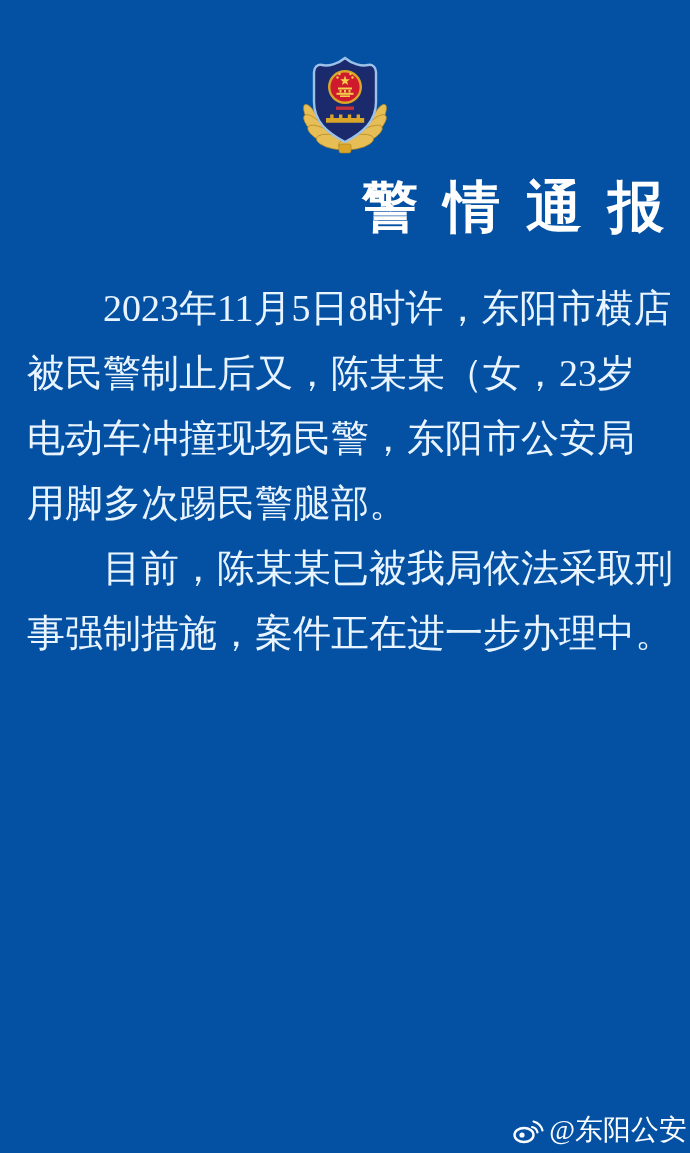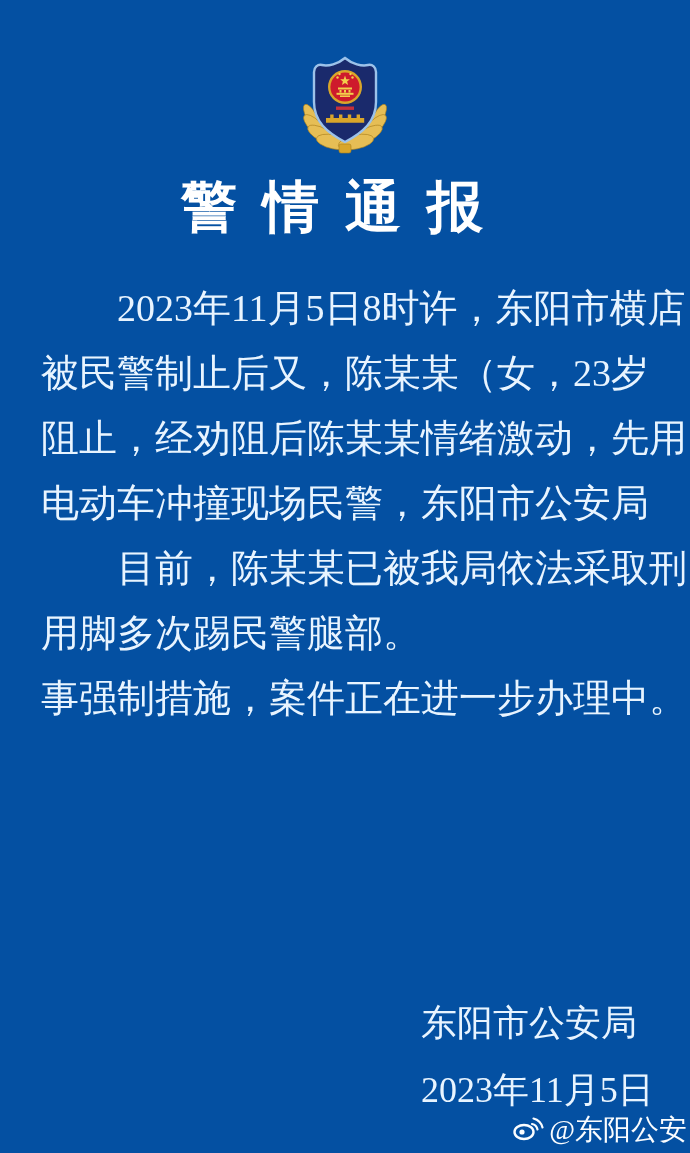--- a/index.html
+++ b/index.html
@@ -19,31 +19,31 @@
     transform: translateX(-50%);
     width: 98px;
     height: 106px;
   }
   .title {
     position: absolute;
     top: 170px;
     left: 0;
     width: 100%;
     margin: 0;
-    text-align: center;
+    text-align: right;
     font-size: 56px;
     font-weight: bold;
     letter-spacing: 26px;
     box-sizing: border-box;
     color: var(--title-text, #FFFFFF);
   }
   .body {
     position: absolute;
     top: 276px;
-    left: 41px;
+    left: 27px;
     right: 10px;
     font-size: 38px;
     color: var(--body-text, #E8F4FF);
   }
   .body .line {
     margin: 0;
     line-height: 65px;
     white-space: nowrap;
   }
   .body .line.indent { text-indent: 76px; }
@@ -53,20 +53,21 @@
     top: 990px;
     font-size: 36px;
     color: var(--body-text, #E8F4FF);
   }
   .signature p { margin: 0; line-height: 67px; white-space: nowrap; }
   .watermark {
     position: absolute;
     top: 1114px;
     right: 3px;
     display: flex;
+    align-items: center;
     gap: 5px;
     font-size: 28px;
     color: #FBFDFF;
     line-height: 32px;
   }
   .watermark .wb-icon { display: inline-flex; }
 </style>
 </head>
 <body>
 
@@ -110,31 +111,26 @@
       <rect x="40" y="52.5" width="18" height="3.4" fill="#C5303C"></rect>
       <path d="M30 64 h4.2 v-3.4 h3.4 v3.4 h5.4 v-3.4 h3.4 v3.4 h5.4 v-3.4 h3.4 v3.4 h5.4 v-3.4 h3.4 v3.4 h4.2 v4.8 h-38.2 Z" fill="#D9A62A"></path>
     </svg>
   </div>
 
   <h1 class="title">警情通报</h1>
 
   <div class="body">
     <p class="line indent">2023年11月5日8时许，东阳市横店</p>
     <p class="line">被民警制止后又，陈某某（女，23岁</p>
-    <p class="line">阻止，经劝阻后陈某某情绪激动，先用</p>
     <p class="line">电动车冲撞现场民警，东阳市公安局</p>
+    <p class="line">用脚多次踢民警腿部。</p>
     <p class="line indent">目前，陈某某已被我局依法采取刑</p>
-    <p class="line">用脚多次踢民警腿部。</p>
     <p class="line">事强制措施，案件正在进一步办理中。</p>
   </div>
 
-  <div class="signature">
-    <p>东阳市公安局</p>
-    <p>2023年11月5日</p>
-  </div>
 
   <div class="watermark">
     <span class="wb-icon">
       <svg width="32" height="27" viewBox="0 0 32 27" xmlns="http://www.w3.org/2000/svg">
         <ellipse cx="12" cy="18" rx="9.5" ry="7" fill="none" stroke="#FBFDFF" stroke-width="2.4"></ellipse>
         <circle cx="10" cy="18" r="2.6" fill="#FBFDFF"></circle>
         <path d="M20 10 a7 7 0 0 1 5.5 5.5" fill="none" stroke="#FBFDFF" stroke-width="2.2" stroke-linecap="round"></path>
         <path d="M21.5 4.5 a12.5 12.5 0 0 1 9 9" fill="none" stroke="#FBFDFF" stroke-width="2.2" stroke-linecap="round"></path>
       </svg>
     </span>

